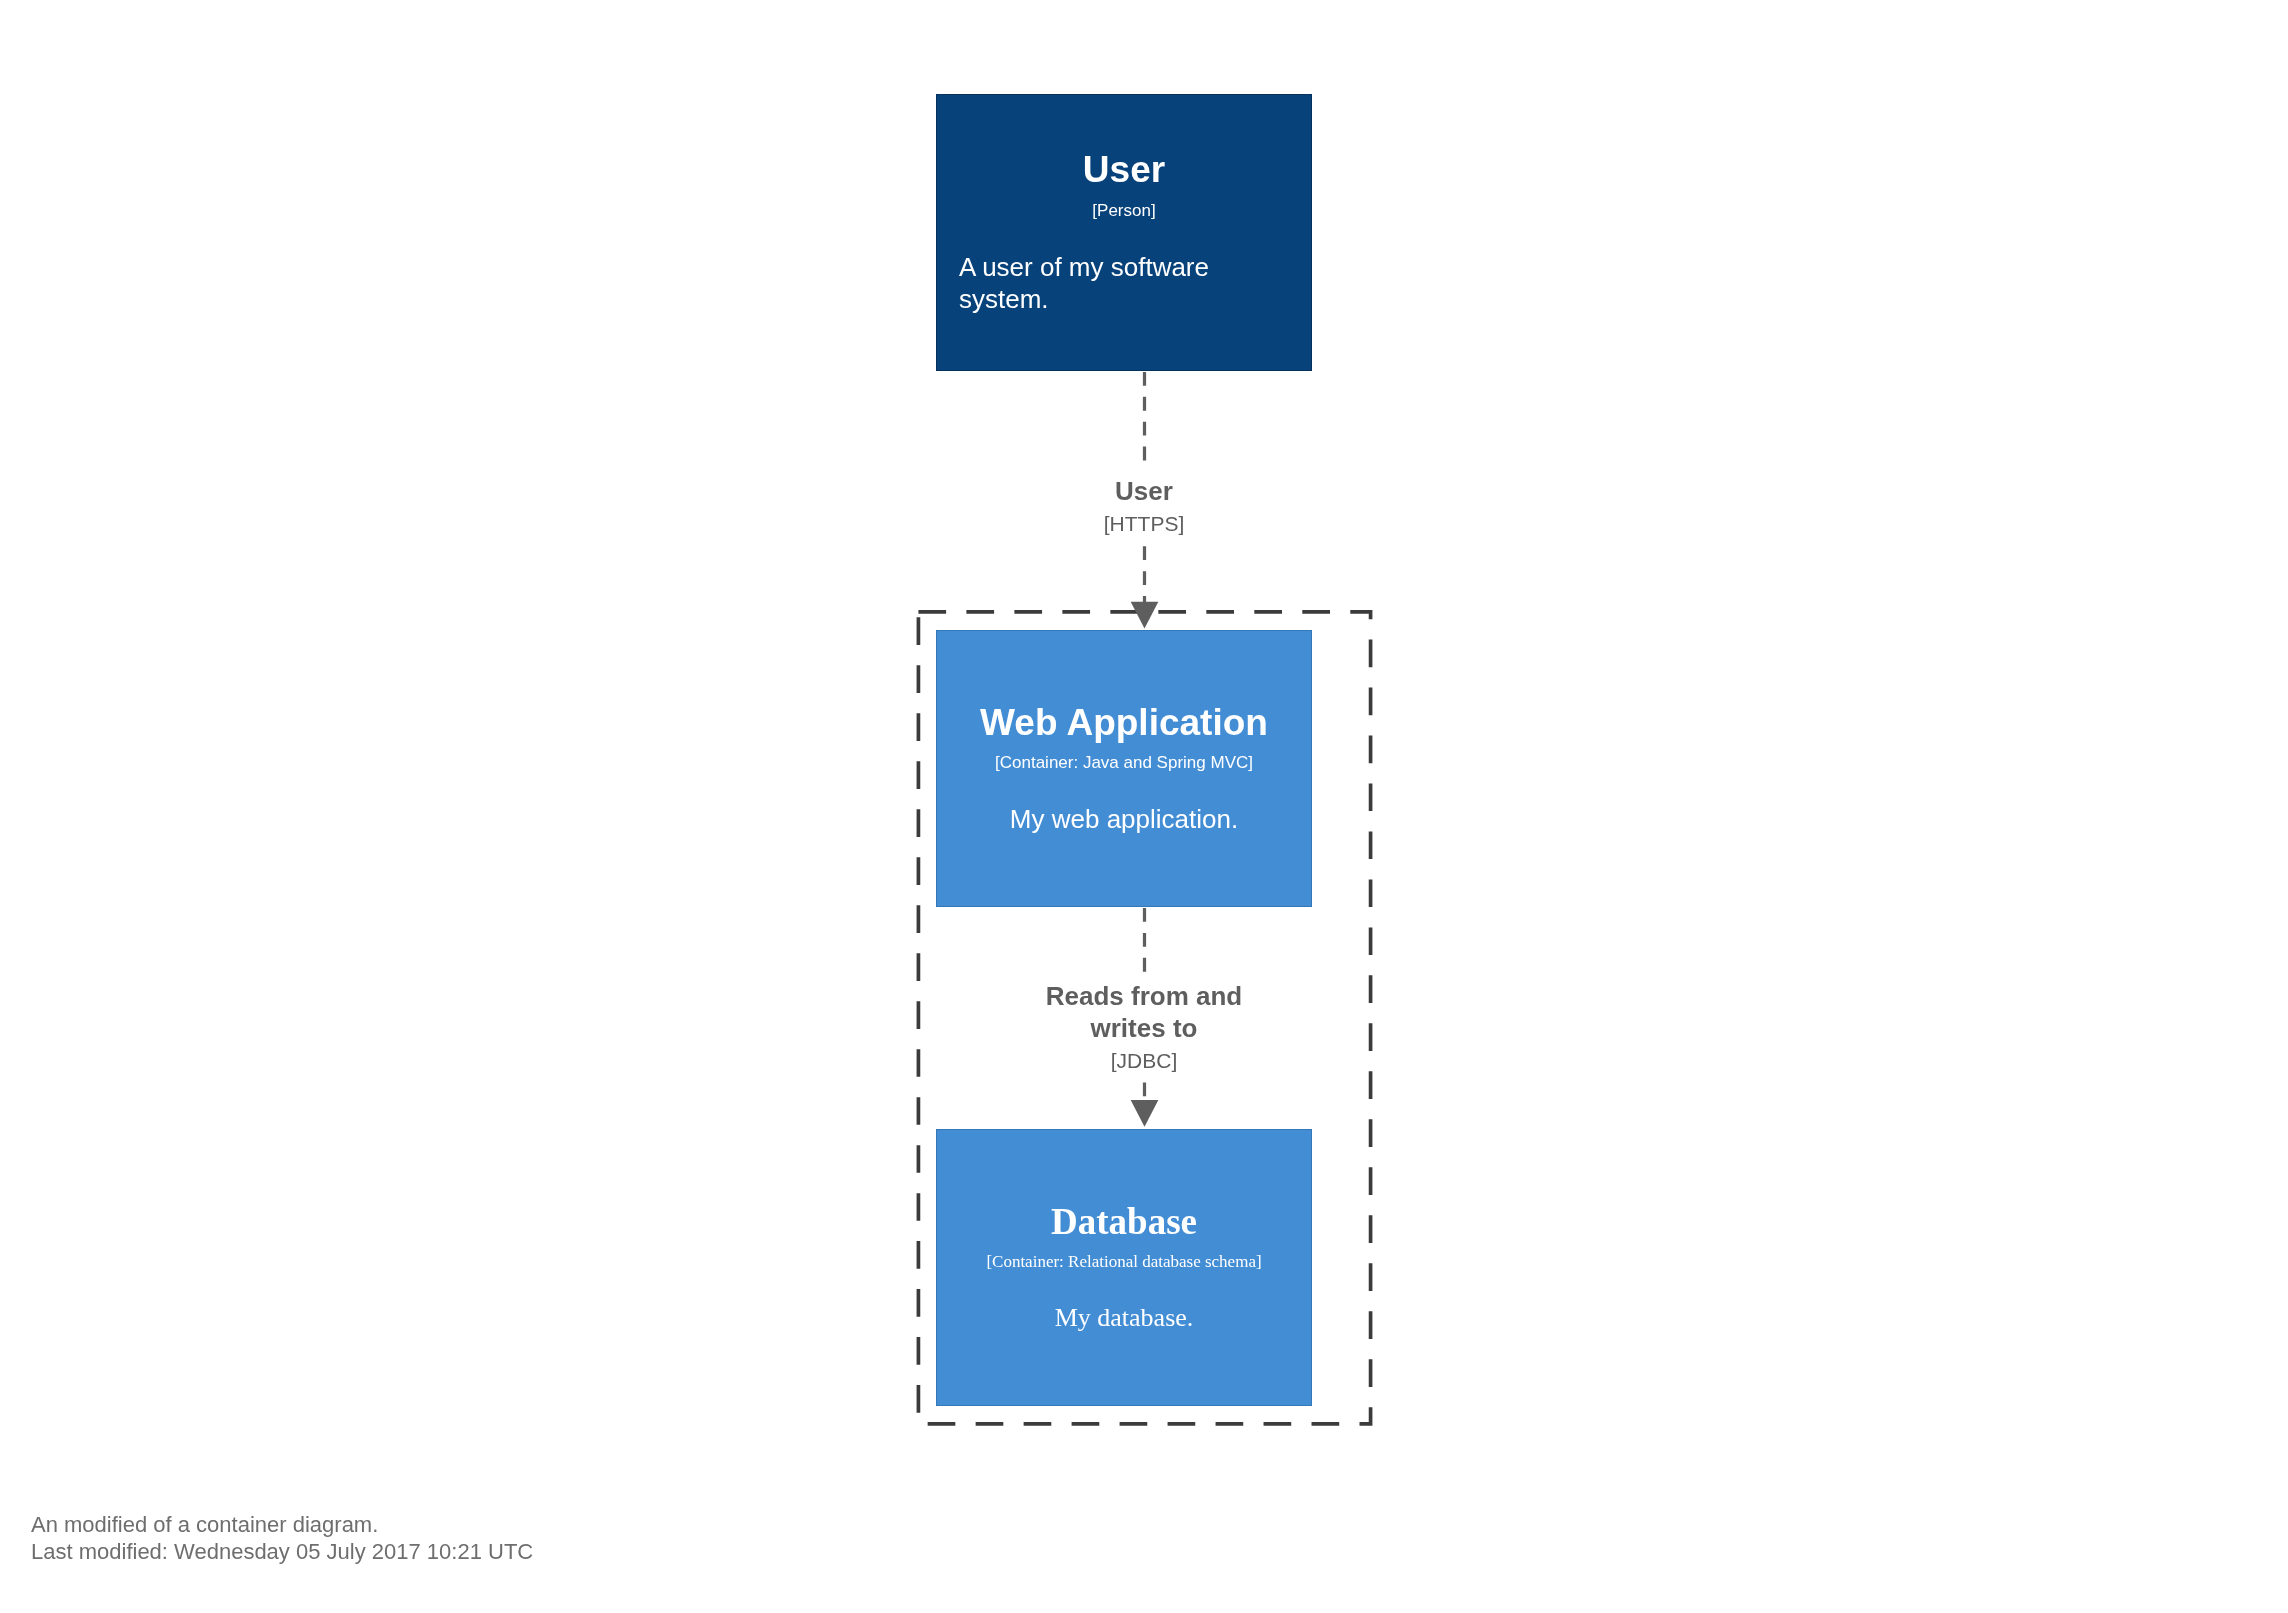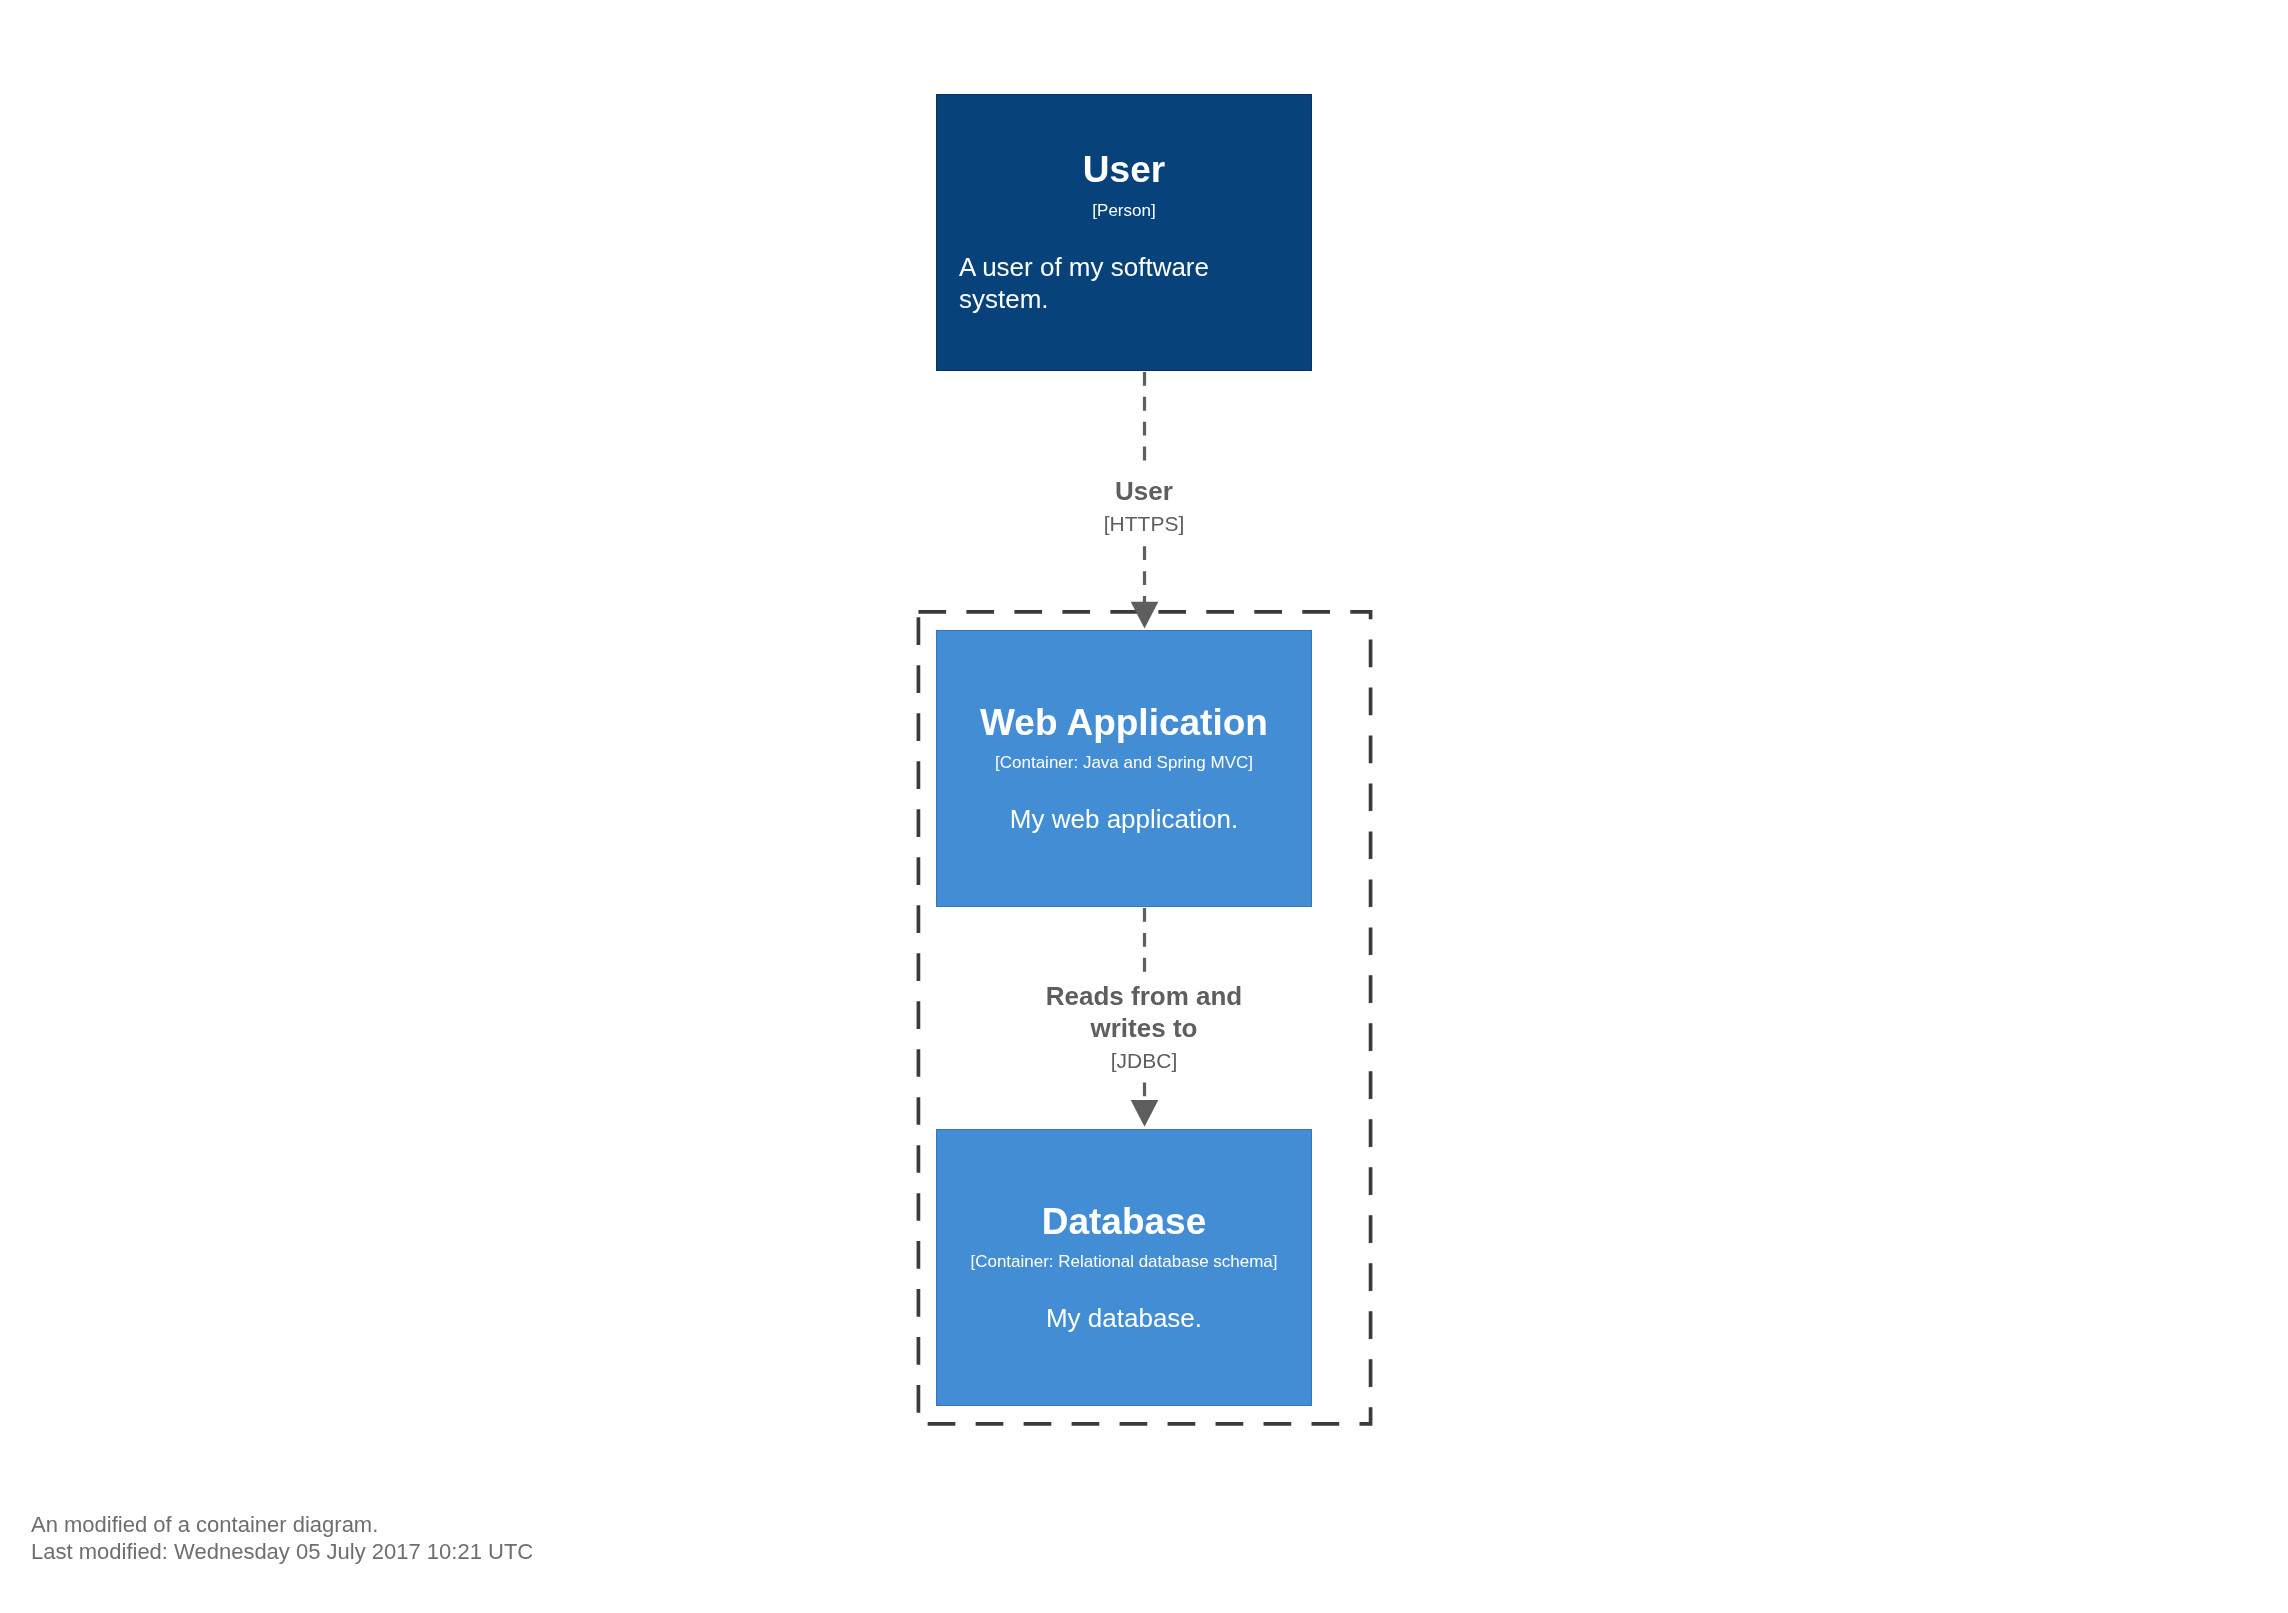--- a/index.html
+++ b/index.html
@@ -79,21 +79,21 @@
     <div class="el-name">Web Application</div>
     <div class="el-meta">[Container: Java and Spring MVC]</div>
     <div class="el-desc">My web application.</div>
   </div>
 
   <div class="rel-label" style="left:1144px;top:1027px;">
     <div class="rel-name">Reads from and writes to</div>
     <div class="rel-meta">[JDBC]</div>
   </div>
 
-  <div class="element container" style="left:936px;top:1129px;">
+  <div class="element container" style="left:936px;top:1129px;font-family:Liberation Serif, serif;">
     <div class="el-name">Database</div>
     <div class="el-meta">[Container: Relational database schema]</div>
     <div class="el-desc">My database.</div>
   </div>
 
   <div class="footer">
     <div class="footer-line">An modified of a container diagram.</div>
     <div class="footer-line">Last modified: Wednesday 05 July 2017 10:21 UTC</div>
   </div>
 

